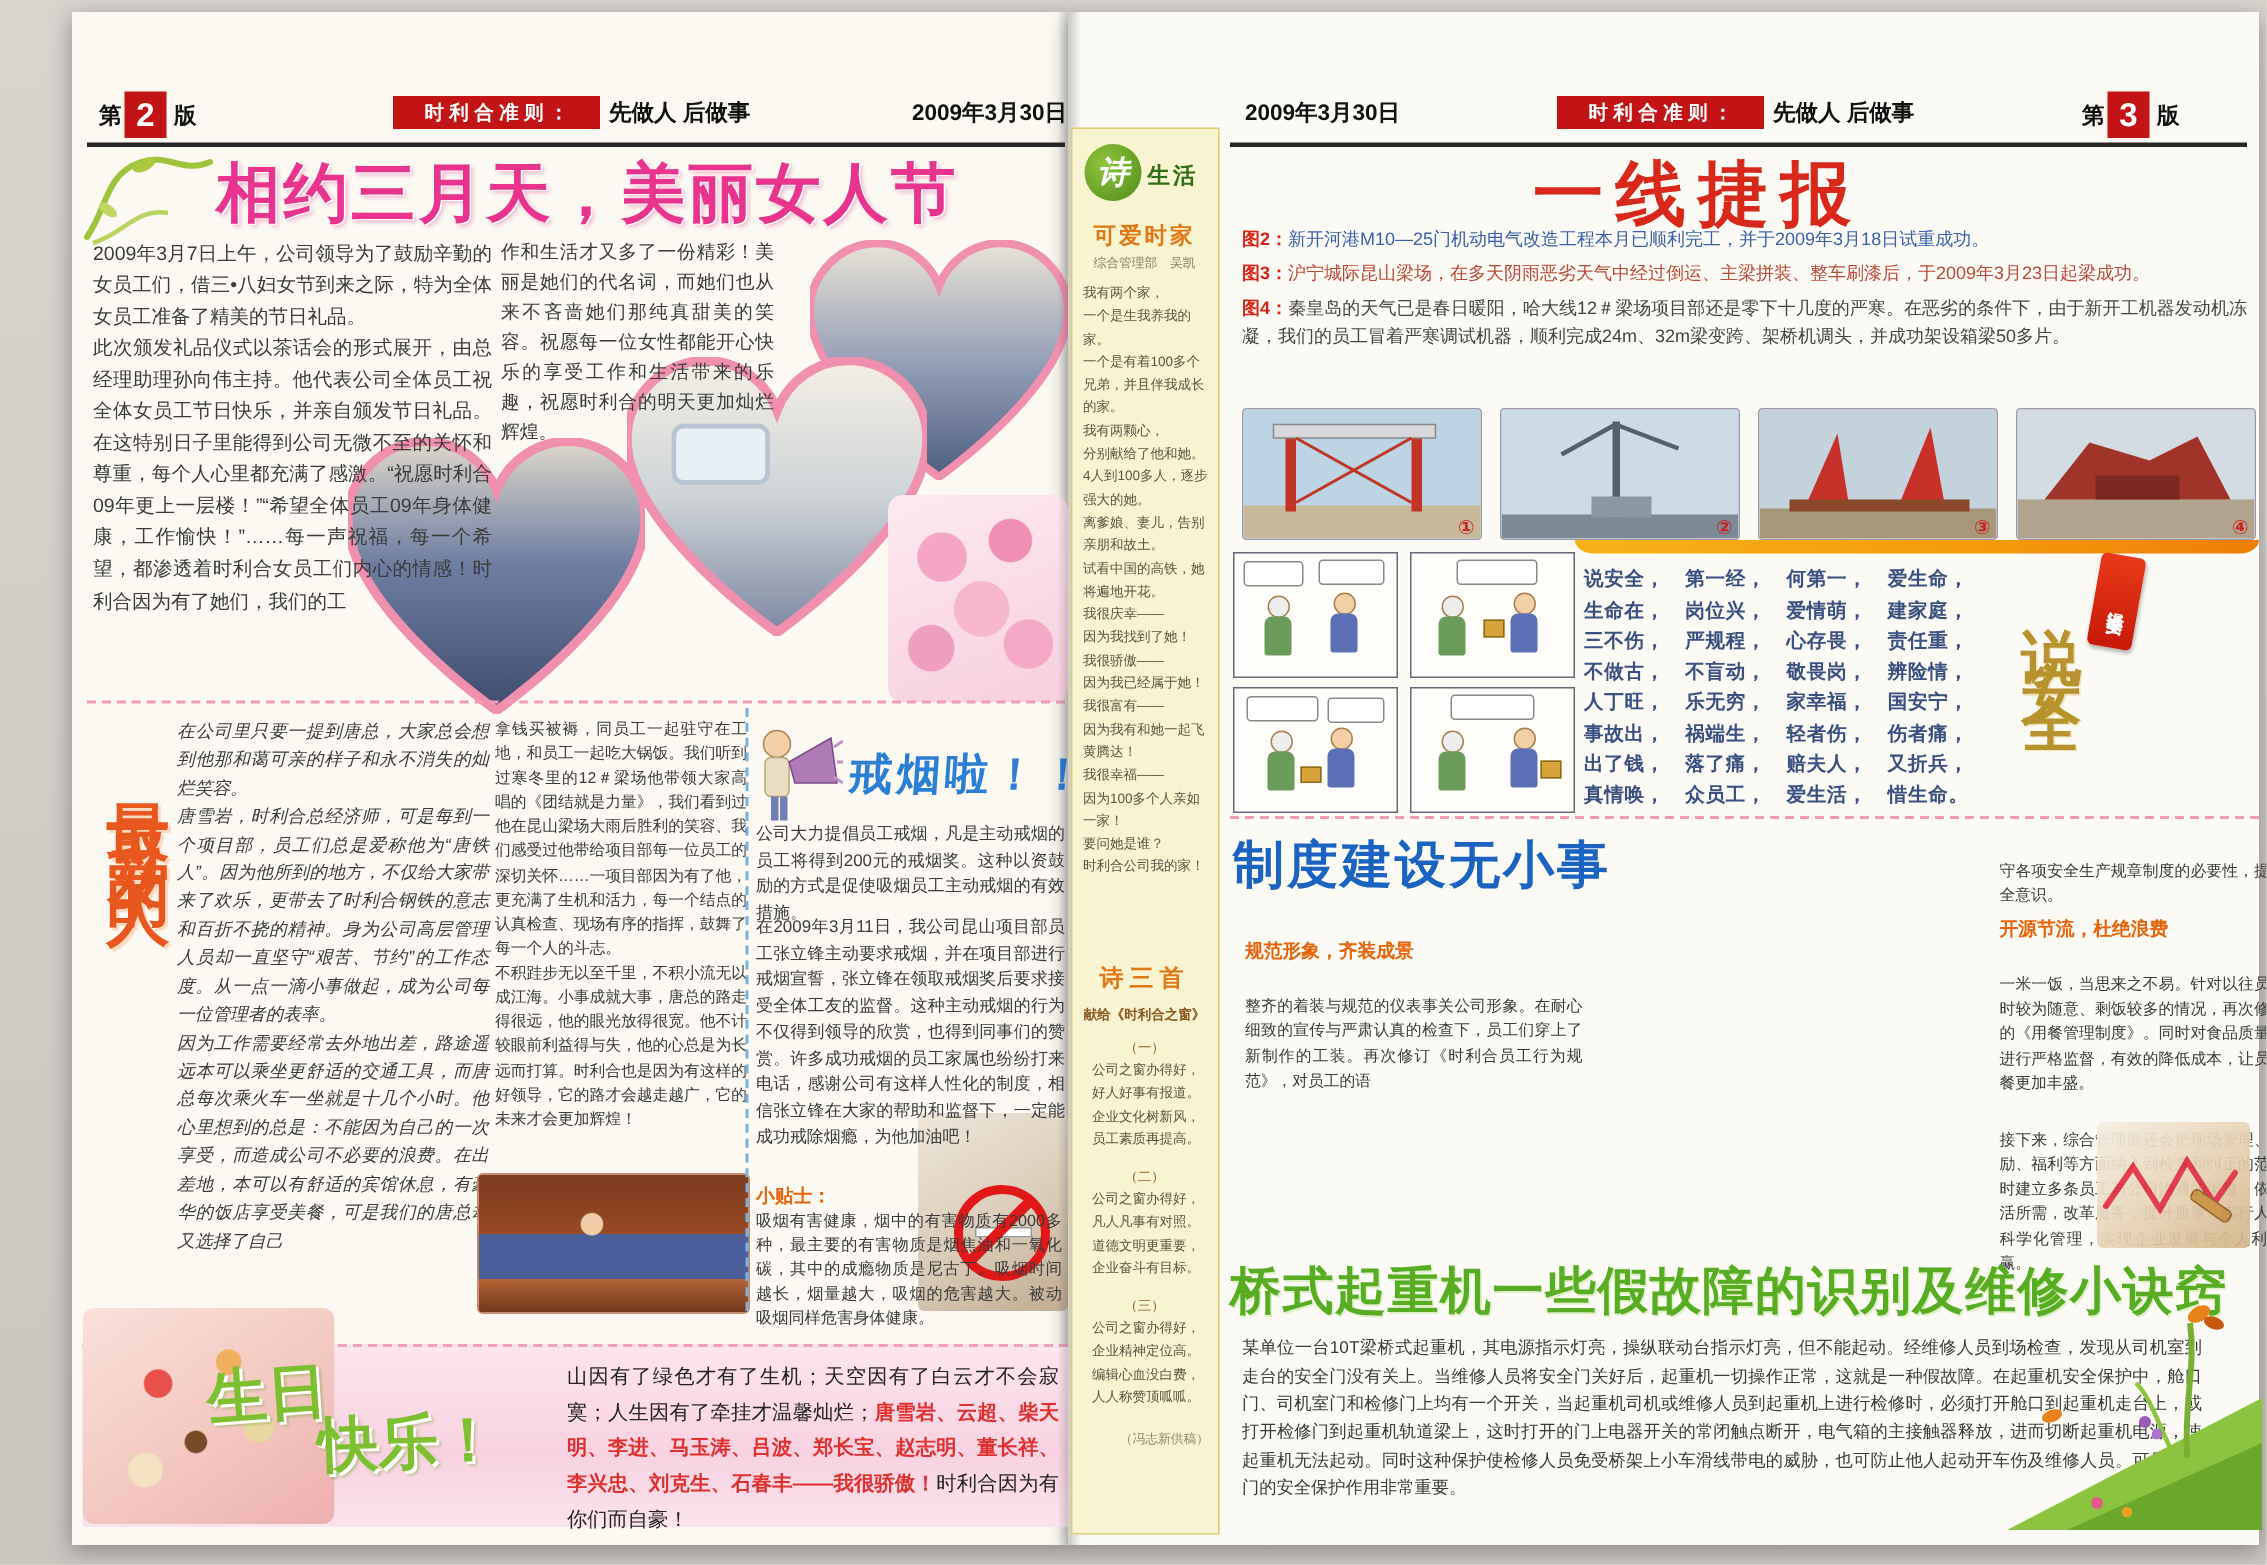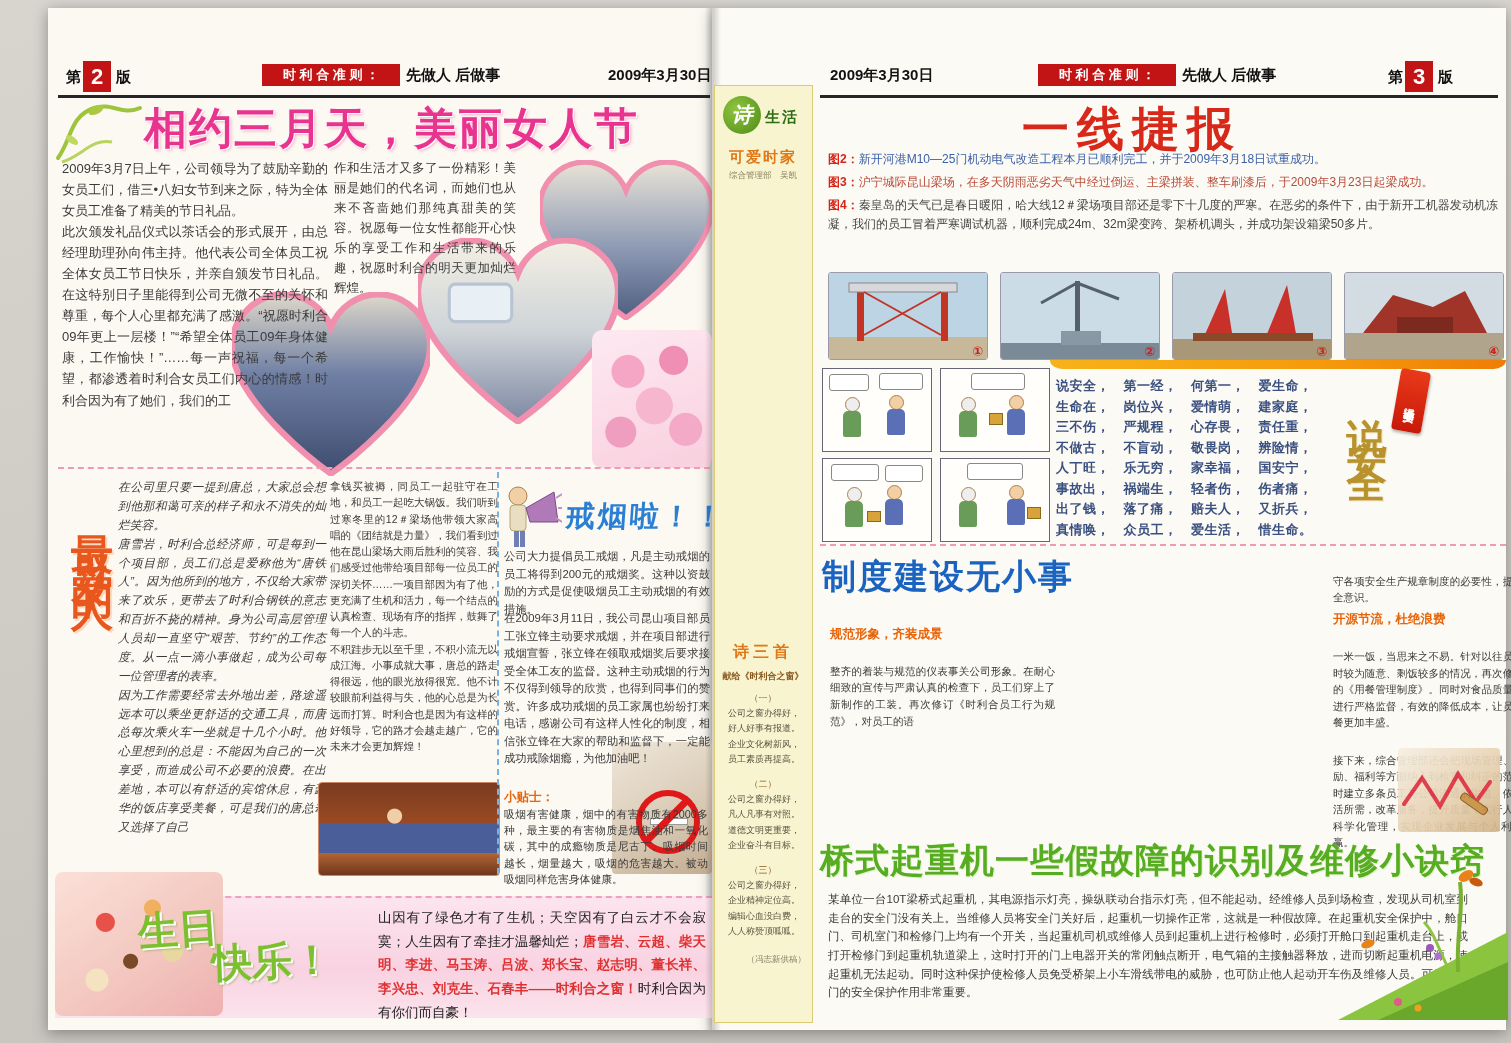--- a/index.html
+++ b/index.html
@@ -152,28 +152,46 @@
   <div class="abs" style="left:55px;top:872px;width:168px;height:144px;border-radius:8px;background:
     radial-gradient(circle at 30% 35%, #e8504a 0 9px, transparent 10px),
     radial-gradient(circle at 58% 25%, #f0b060 0 8px, transparent 9px),
     radial-gradient(circle at 45% 62%, #7a4a28 0 7px, transparent 8px),
     radial-gradient(circle at 70% 55%, #e8d8a0 0 10px, transparent 11px),
     radial-gradient(circle at 25% 75%, #f4e2c0 0 11px, transparent 12px),
     linear-gradient(145deg,#fbe0d8,#f3c8c0 55%,#eeb0b0);"></div>
   <span class="abs bday-title" style="left:138px;top:902px;font-size:40px;transform:rotate(-4deg);">生日</span>
   <span class="abs bday-title" style="left:212px;top:934px;font-size:40px;transform:rotate(-2deg);">快乐！</span>
   <div class="abs" style="left:378px;top:906px;width:328px;font-size:13.5px;line-height:1.75;color:#222;text-align:justify;">
-    <span>山因有了绿色才有了生机；天空因有了白云才不会寂寞；人生因有了牵挂才温馨灿烂；</span><span class="name-red">唐雪岩、云超、柴天明、李进、马玉涛、吕波、郑长宝、赵志明、董长祥、李兴忠、刘克生、石春丰</span><span class="name-red">——</span><span class="name-red">时利合之窗！</span><span>时利合因为有你们而自豪！</span>
+    <span>山因有了绿色才有了生机；天空因有了白云才不会寂寞；人生因有了牵挂才温馨灿烂；</span><span class="name-red">唐雪岩、云超、柴天明、李进、马玉涛、吕波、郑长宝、赵志明、董长祥、李兴忠、刘克生、石春丰</span><span class="name-red">——</span><span class="name-red">我很骄傲！</span><span>时利合因为有你们而自豪！</span>
   </div>
 
   <div class="abs strip" style="left:714px;top:85px;width:97px;height:936px;z-index:6;">
     <div style="position:absolute;left:8px;top:10px;width:38px;height:38px;border-radius:50%;background:radial-gradient(circle at 35% 35%,#8fc53e,#4e8a18);color:#fff;font-size:21px;font-weight:bold;font-style:italic;display:flex;align-items:center;justify-content:center;">诗</div>
     <span style="position:absolute;left:50px;top:22px;font-size:15px;font-weight:bold;color:#2e6e14;letter-spacing:2px;">生活</span>
     <div class="strip-title" style="position:absolute;left:4px;top:62px;width:88px;font-size:15px;letter-spacing:2px;">可爱时家</div>
     <div style="position:absolute;left:4px;top:84px;width:88px;font-size:8.5px;color:#8a7f60;text-align:center;">综合管理部　吴凯</div>
+    <div class="strip-body" style="position:absolute;left:7px;top:102px;width:84px;white-space:pre-line;">我有两个家，
+一个是生我养我的家。
+一个是有着100多个兄弟，并且伴我成长的家。
+我有两颗心，
+分别献给了他和她。
+4人到100多人，逐步强大的她。
+离爹娘、妻儿，告别亲朋和故土。
+试看中国的高铁，她将遍地开花。
+我很庆幸——
+因为我找到了她！
+我很骄傲——
+因为我已经属于她！
+我很富有——
+因为我有和她一起飞黄腾达！
+我很幸福——
+因为100多个人亲如一家！
+要问她是谁？
+时利合公司我的家！</div>
     <div class="strip-title" style="position:absolute;left:4px;top:556px;width:88px;font-size:16px;letter-spacing:4px;">诗三首</div>
     <div style="position:absolute;left:4px;top:584px;width:88px;font-size:9px;font-weight:bold;color:#8a5a20;text-align:center;">献给《时利合之窗》</div>
     <div style="position:absolute;left:4px;top:606px;width:88px;font-size:9px;color:#8a5a20;text-align:center;">（一）</div>
     <div class="strip-body" style="position:absolute;left:7px;top:620px;width:84px;white-space:pre-line;text-align:center;">公司之窗办得好，
 好人好事有报道。
 企业文化树新风，
 员工素质再提高。</div>
     <div style="position:absolute;left:4px;top:692px;width:88px;font-size:9px;color:#8a5a20;text-align:center;">（二）</div>
     <div class="strip-body" style="position:absolute;left:7px;top:706px;width:84px;white-space:pre-line;text-align:center;">公司之窗办得好，
 凡人凡事有对照。

